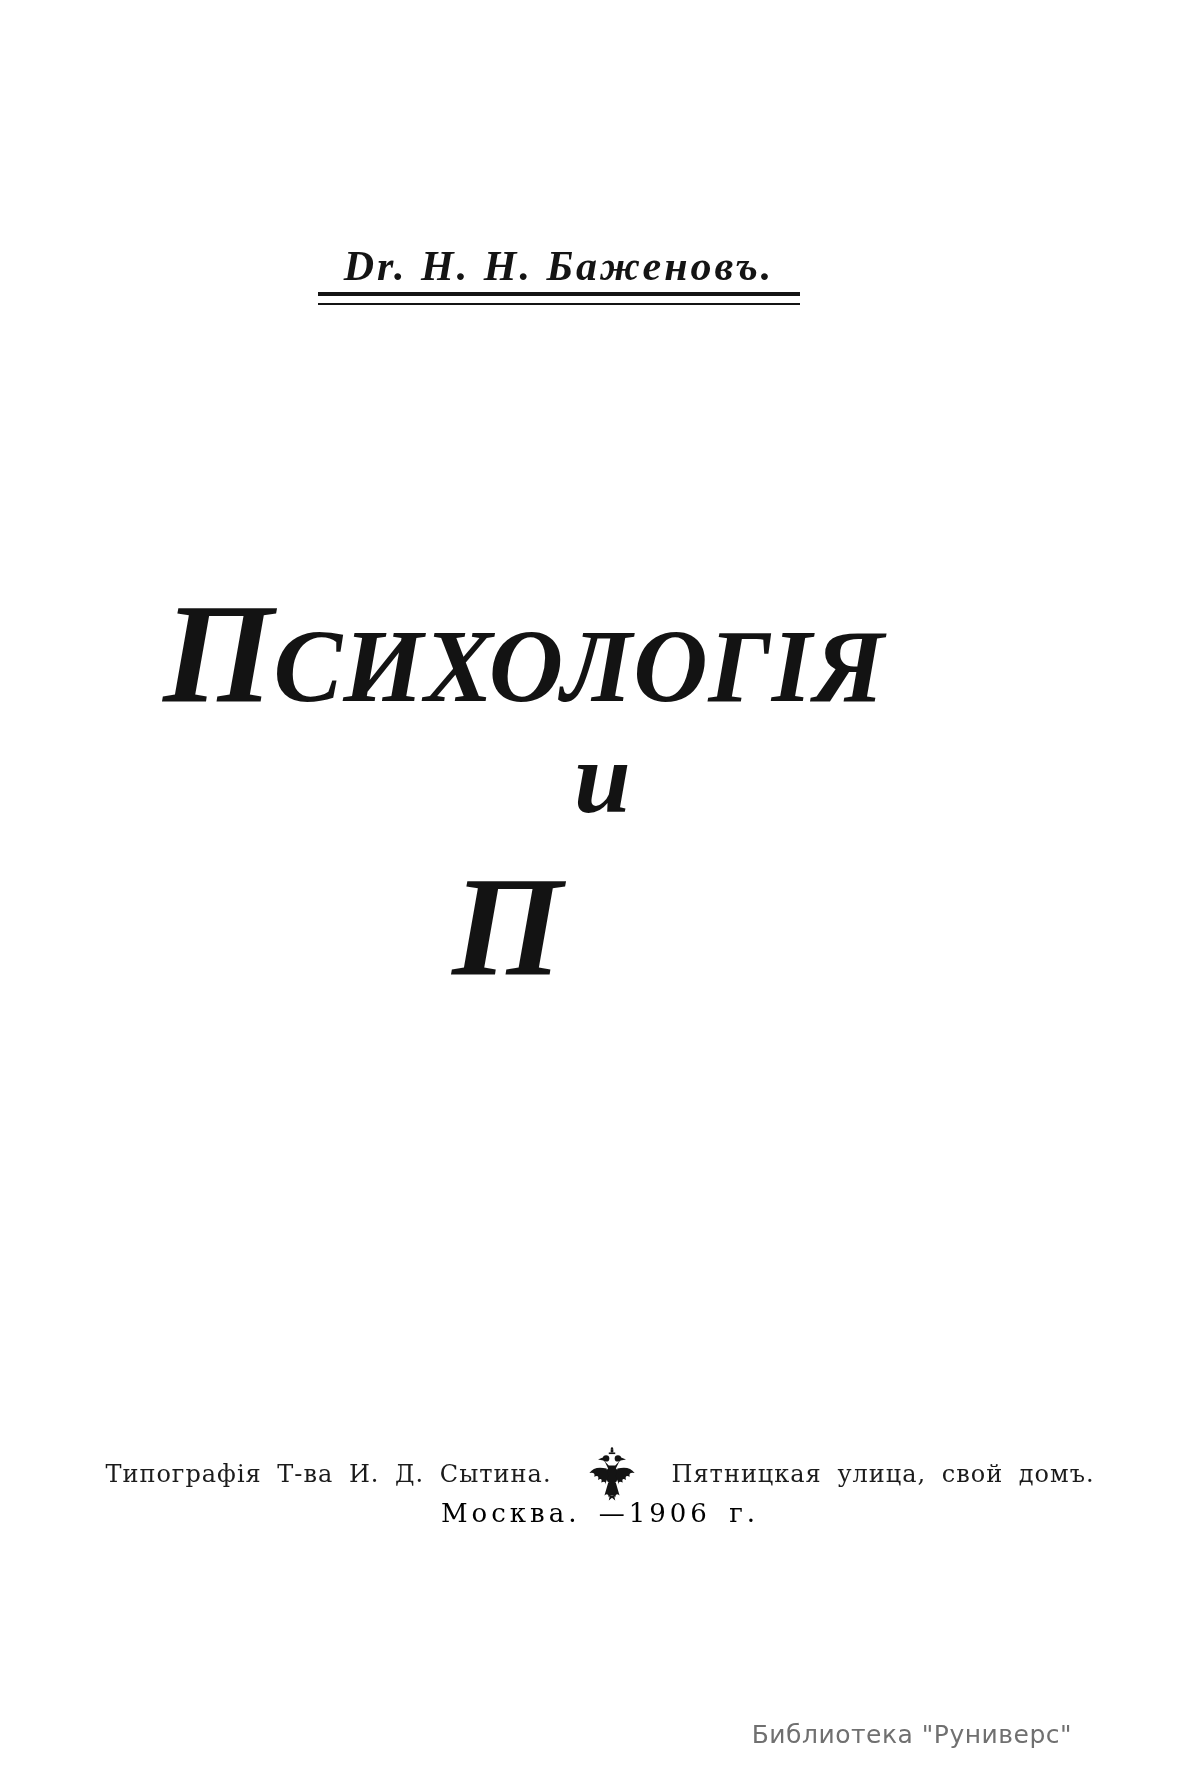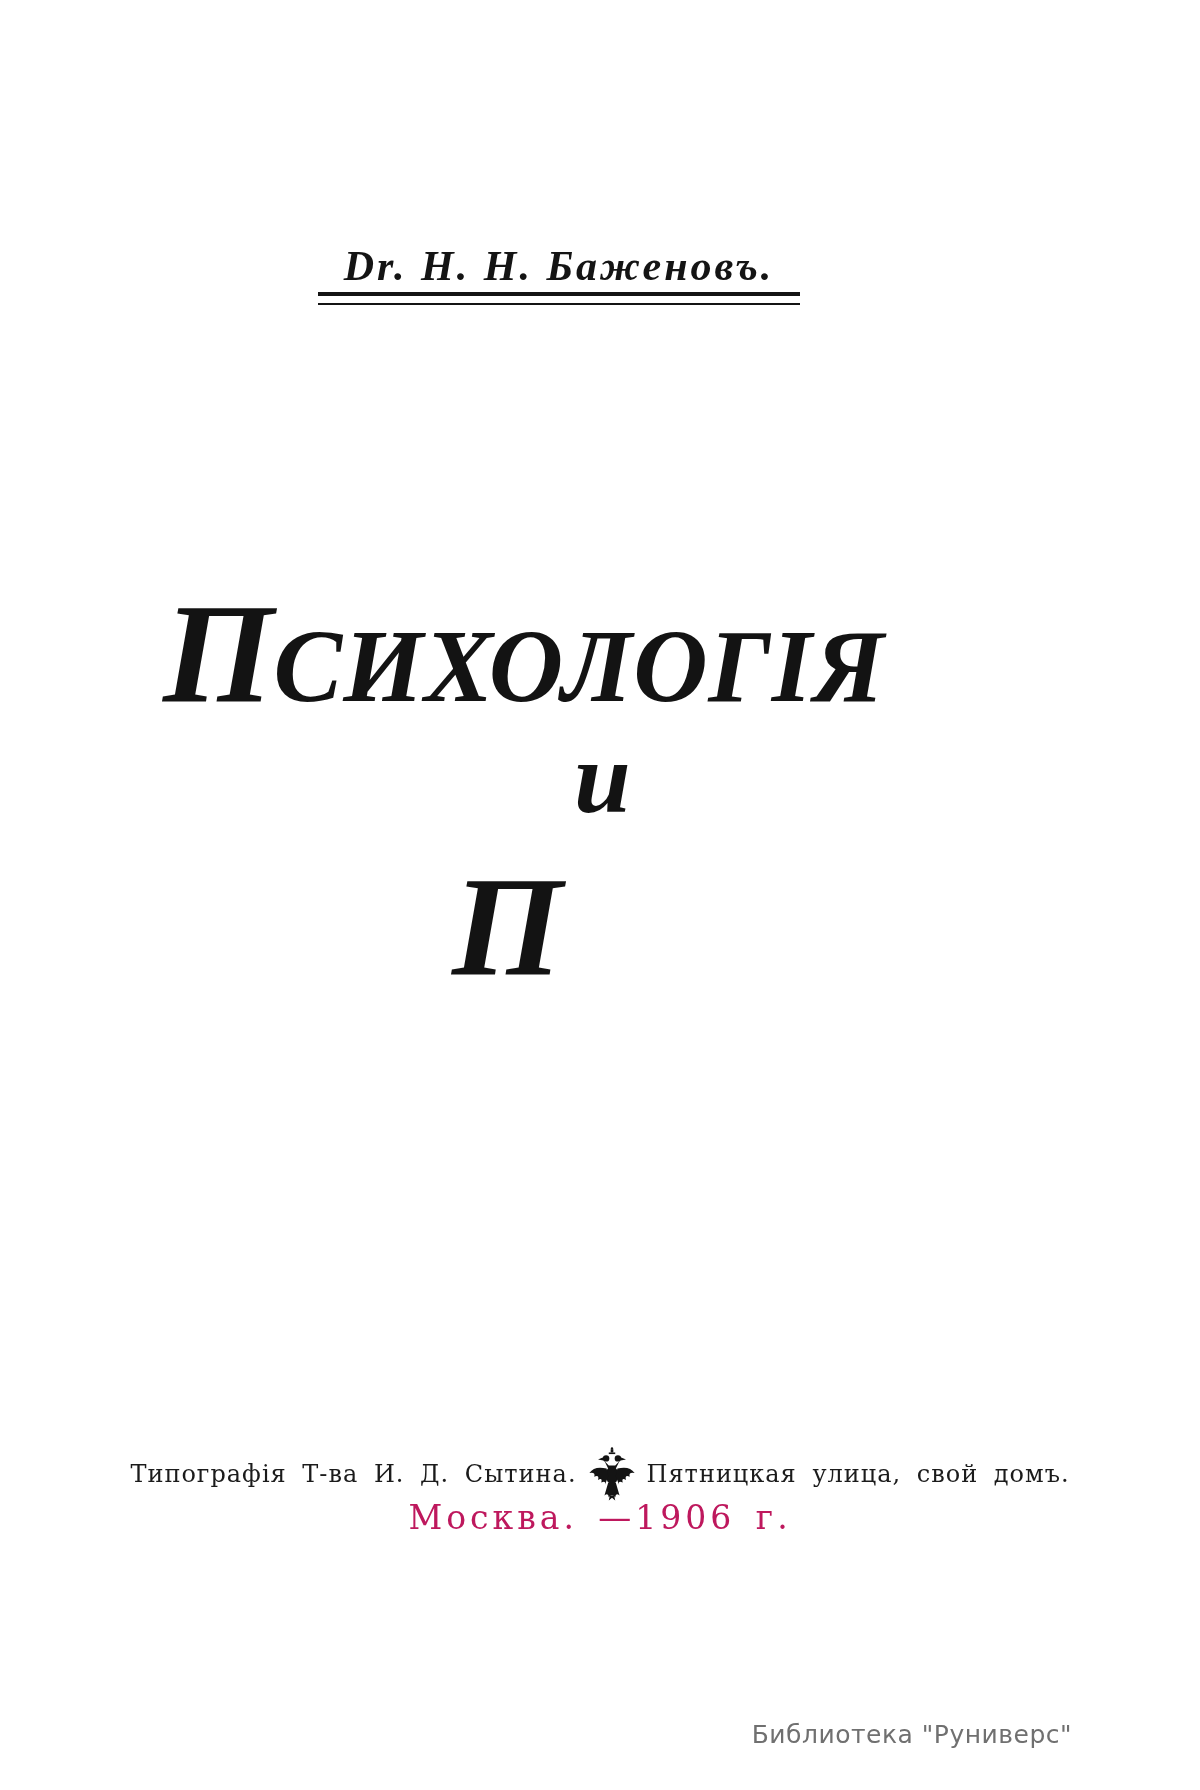--- a/index.html
+++ b/index.html
@@ -44,34 +44,34 @@
     position:absolute;left:574px;top:727px;
     font-family:"Liberation Serif", serif;
     font-style:italic;font-weight:bold;
     font-size:102px;line-height:1;color:#131313;
   }
   .title-word2{left:452px;top:855px;}
 
   
   .imprint-line1{
     position:absolute;left:0;top:1446px;width:1200px;
-    display:flex;justify-content:center;align-items:center;gap:8px;
+    display:flex;justify-content:center;align-items:center;gap:33px;
   }
   .imprint-text{
     font-family:"DejaVu Serif", serif;
     font-size:24px;line-height:1.2;letter-spacing:1px;word-spacing:7px;
     color:#1b1b1b;white-space:nowrap;
   }
   .eagle{width:54px;height:56px;flex:0 0 auto;}
   .imprint-line2{
     position:absolute;left:0;top:1498px;width:1200px;
     text-align:center;
     font-family:"DejaVu Serif", serif;
-    font-size:33px;letter-spacing:4px;word-spacing:6px;
-    color:#be185d;
+    font-size:26px;letter-spacing:4px;word-spacing:6px;
+    color:#000000;
   }
 
   
   .watermark{
     position:absolute;right:128px;top:1720px;
     font-family:"DejaVu Sans", sans-serif;
     font-size:25px;color:#707070;letter-spacing:0.5px;
     white-space:nowrap;
   }
 </style>

